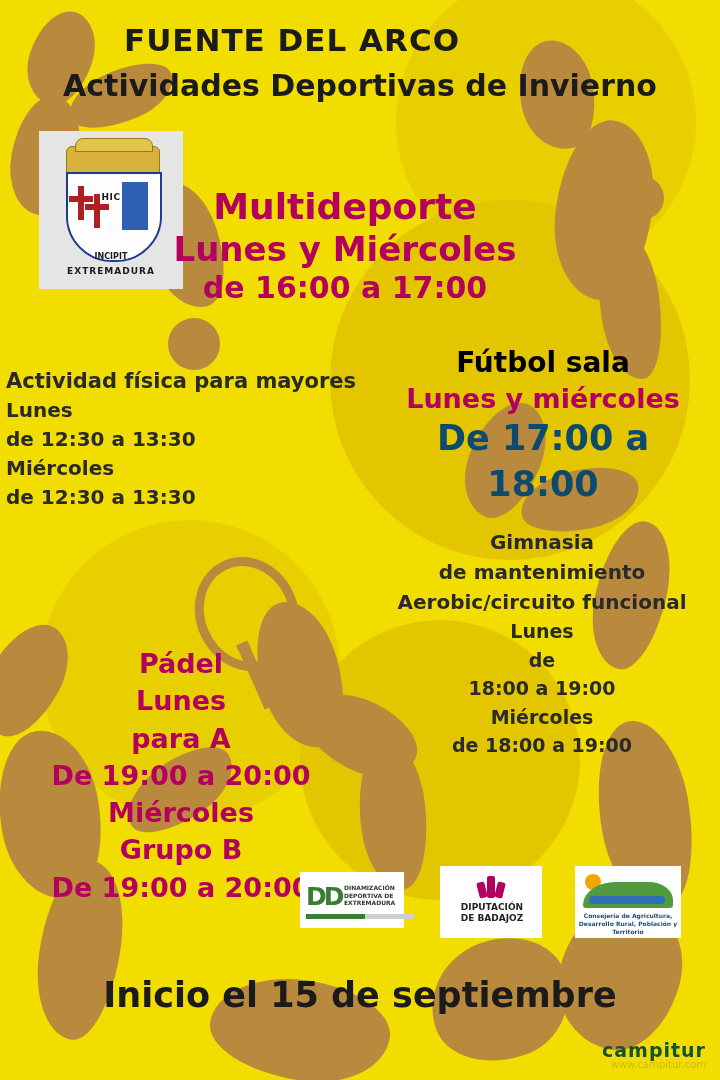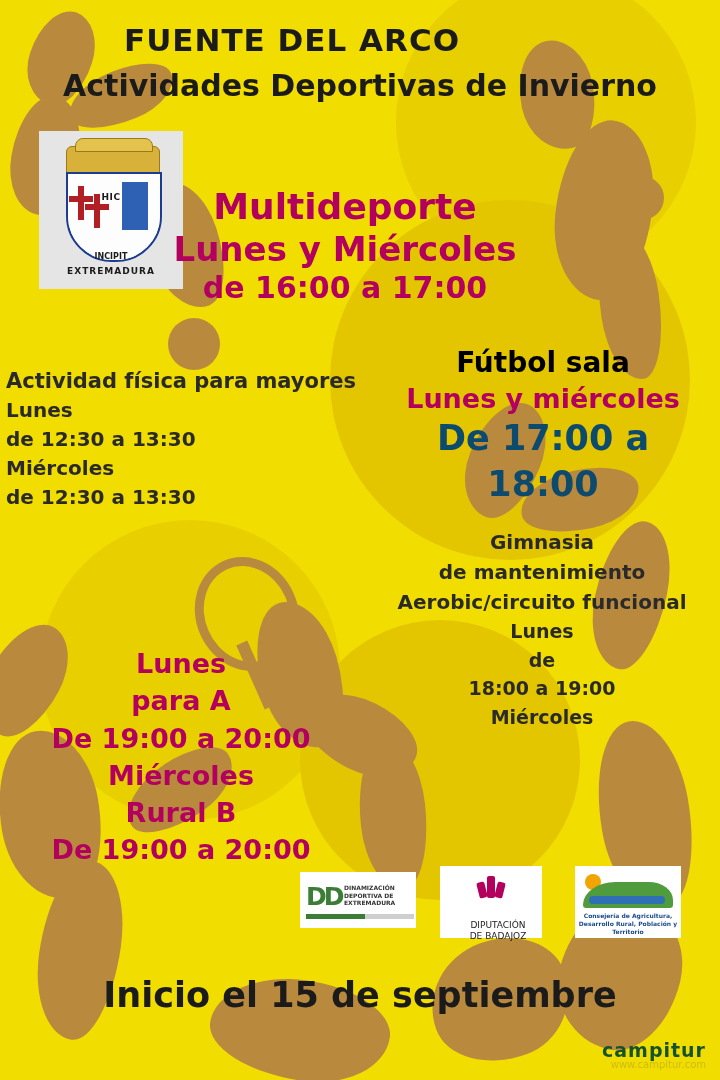--- a/index.html
+++ b/index.html
@@ -229,21 +229,21 @@
   .logos {
     position: absolute;
     top: 866px; left: 300px;
     width: 390px; height: 72px;
   }
   .logo-box {
     position: absolute;
     background: #ffffff;
     box-sizing: border-box;
   }
-  .logo-dd { left: 0; top: 6px; width: 116px; height: 56px; }
+  .logo-dd { left: 0; top: 6px; width: 104px; height: 56px; }
   .logo-dip { left: 140px; top: 0; width: 102px; height: 72px; }
   .logo-ext { left: 275px; top: 0; width: 106px; height: 72px; }
 
   .dd-mark {
     position: absolute;
     left: 6px; top: 10px;
     font-size: 25px;
     font-weight: bold;
     color: #3b7d34;
     letter-spacing: -3px;
@@ -274,27 +274,26 @@
     position: absolute;
     display: block;
     background: #b3005e;
     border-radius: 2px;
   }
   .dip-icon i:nth-child(1){ left: 2px; top: 6px; width: 8px; height: 16px; transform: rotate(-14deg);}
   .dip-icon i:nth-child(2){ left: 11px; top: 0px; width: 8px; height: 22px;}
   .dip-icon i:nth-child(3){ left: 20px; top: 6px; width: 8px; height: 16px; transform: rotate(14deg);}
   .dip-text {
     position: absolute;
-    left: 7px; top: 36px; width: 100%;
+    left: 1px; top: 36px; width: 100%;
     text-align: center;
     font-size: 9px;
-    font-weight: normal;
+    font-weight: bold;
     color: #222;
     line-height: 1.25;
-    margin-top: 18px;
   }
 
   .ext-sun {
     position: absolute;
     left: 10px; top: 8px;
     width: 16px; height: 16px;
     border-radius: 50%;
     background: #f0a500;
   }
   .ext-hill {
@@ -422,28 +421,30 @@
   </div>
 
   <div class="txt gim">
     <div class="l">Gimnasia</div>
     <div class="l">de mantenimiento</div>
     <div class="l">Aerobic/circuito funcional</div>
     <div class="s">Lunes</div>
     <div class="s">de</div>
     <div class="s">18:00 a 19:00</div>
     <div class="s">Miércoles</div>
+    <div class="s">de 18:00 a 19:00</div>
   </div>
 
   <div class="txt padel">
+    <div>Pádel</div>
     <div>Lunes</div>
     <div>para A</div>
     <div>De 19:00 a 20:00</div>
     <div>Miércoles</div>
-    <div>Rural B</div>
+    <div>Grupo B</div>
     <div>De 19:00 a 20:00</div>
   </div>
 
   <div class="logos">
     <div class="logo-box logo-dd">
       <div class="dd-mark">DD</div>
       <div class="dd-text">DINAMIZACIÓN DEPORTIVA DE EXTREMADURA</div>
       <div class="dd-bar"></div>
     </div>
 

